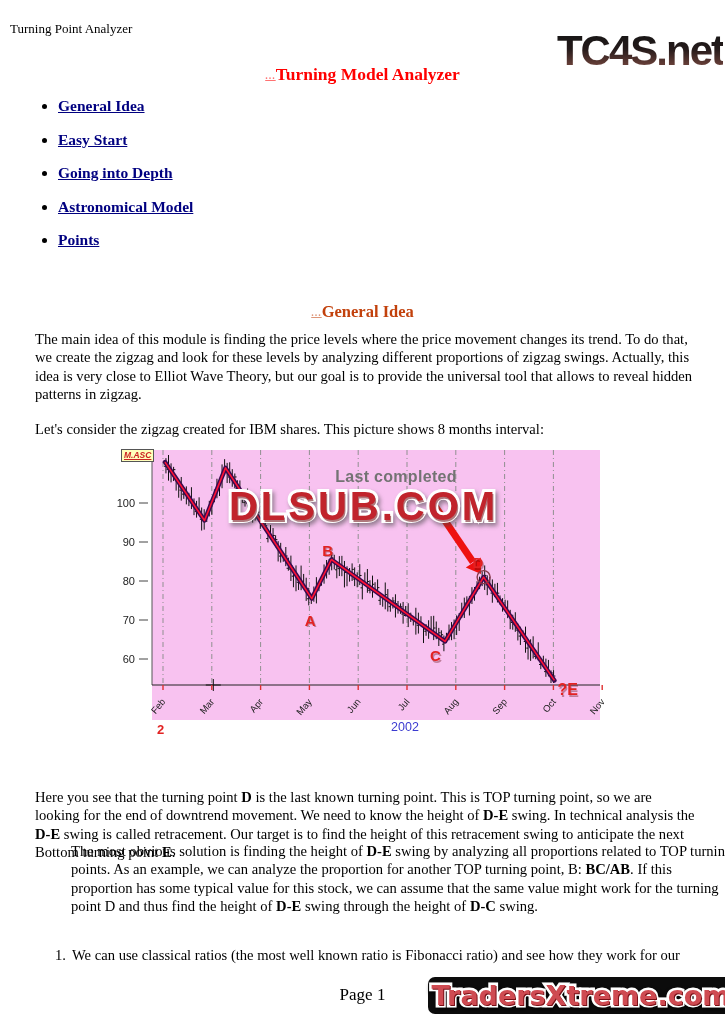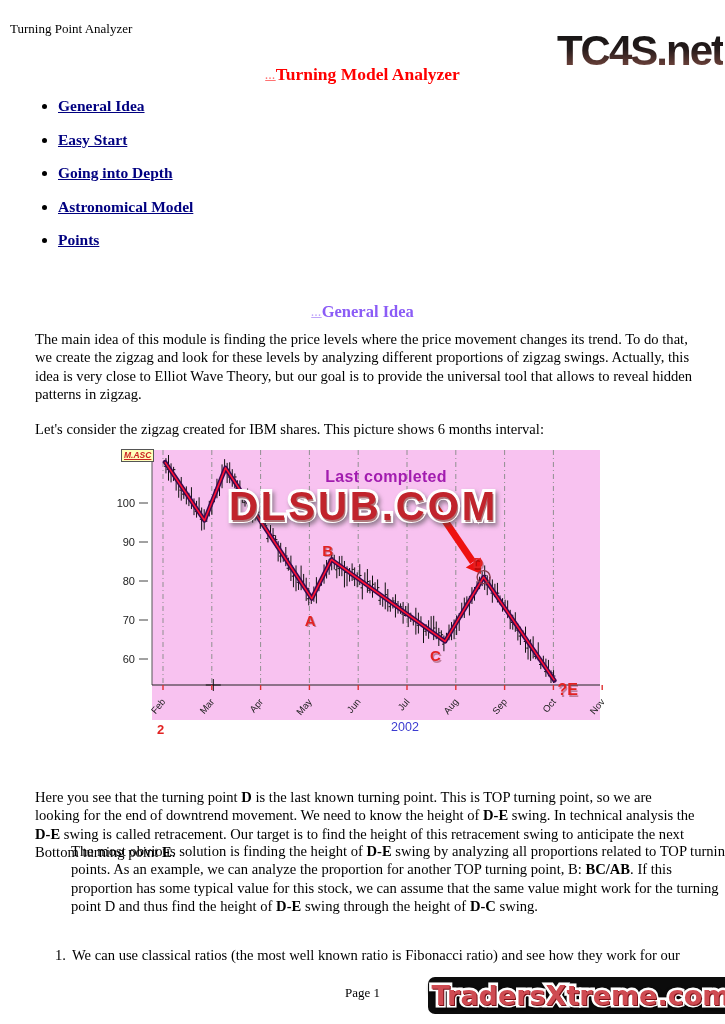--- a/index.html
+++ b/index.html
@@ -17,38 +17,38 @@
     background:linear-gradient(180deg,#161616 5%,#241a1a 45%,#7d4b42 96%);
     -webkit-background-clip:text; background-clip:text;margin-top:29px; -webkit-text-fill-color:transparent;
   }
   .main-title { position:absolute; top:64px; left:0; width:100%; text-align:center;
     color:#ff0000; font-weight:bold; font-size:17.5px; }
   .anchor-prefix { font-size:10px; text-decoration:underline; opacity:.55; vertical-align:1px; letter-spacing:1px;}
   .nav { position:absolute; top:97px; left:35px; margin:0; padding-left:23px; }
   .nav li { margin-bottom:15.5px; font-size:15.5px; font-weight:bold; }
   .nav a { color:#000080; text-decoration:underline; cursor:pointer; }
   .section-heading { position:absolute; top:302px; left:0; width:100%; text-align:center;
-    color:#8b5cf6; font-weight:bold; font-size:16.5px; }
+    color:#c2410c; font-weight:bold; font-size:16.5px; }
   .para { position:absolute; left:35px; width:662px; font-size:14.6px; line-height:18.3px; }
   #para1 { top:330px; } #para2 { top:420px; } #para3 { top:788px; } #para4 { top:842px;margin-left:36px; }
   .para b { font-weight:bold; }
   .olist { position:absolute; top:946px; left:35px; width:668px; font-size:14.6px; line-height:18.3px; }
   .olist .li { display:flex; }
   .olist .marker { width:17px; margin-left:20px; flex:none; }
-  .page-num { position:absolute; top:985px; left:0; width:100%; text-align:center; font-size:13px; }
+  .page-num { position:absolute; top:985px; left:0; width:100%; text-align:center; font-size:17px; }
 
   
   .chart { position:absolute; left:95px; top:448px; width:515px; height:287px;
     overflow:hidden; background:#fff; }
   .chart svg { position:absolute; left:0; top:0; }
   .masc { position:absolute; left:26px; top:1px; z-index:4; background:#ffffbb;
     border:1px solid #555; padding:0 2px 1px 2px;
     font:bold italic 8.5px "Liberation Sans", sans-serif; color:#cc2222; text-decoration:underline;text-align:right; }
-  .chart-note { position:absolute; left:196px; width:190px; text-align:center;
-    font:bold 16px "Liberation Sans", sans-serif; color:#a21caf; letter-spacing:.3px; }
+  .chart-note { position:absolute; left:206px; width:190px; text-align:center;
+    font:bold 16px "Liberation Sans", sans-serif; color:#737373; letter-spacing:.3px; }
   #note1 { top:20px; z-index:1; } #note2 { top:39px; z-index:1; }
   .watermark { position:absolute; left:126px; top:36px; width:285px; height:58px;
     z-index:2; text-align:center; line-height:58px;
     font:bold 40px "Liberation Sans", sans-serif; letter-spacing:3px; white-space:nowrap; }
   .outline-back { position:absolute; left:0; top:0; width:100%; color:#fff;
     -webkit-text-stroke:6px #fff; filter:drop-shadow(2px 3px 2px rgba(70,70,70,.55)); }
   .outline-front { position:absolute; left:0; top:0; width:100%; color:#c1242c;
     text-shadow:1px 2px 0 rgba(110,10,16,.55); }
 
   
@@ -71,21 +71,21 @@
   <li><a>General Idea</a></li>
   <li><a>Easy Start</a></li>
   <li><a>Going into Depth</a></li>
   <li><a>Astronomical Model</a></li>
   <li><a>Points</a></li>
 </ul>
 
 <div class="section-heading"><span class="anchor-prefix">...</span><span>General Idea</span></div>
 
 <div class="para" id="para1">The main idea of this module is finding the price levels where the price movement changes its trend. To do that, we create the zigzag and look for these levels by analyzing different proportions of zigzag swings. Actually, this idea is very close to Elliot Wave Theory, but our goal is to provide the universal tool that allows to reveal hidden patterns in zigzag.</div>
-<div class="para" id="para2">Let's consider the zigzag created for IBM shares. This picture shows 6 months interval:</div>
+<div class="para" id="para2">Let's consider the zigzag created for IBM shares. This picture shows 8 months interval:</div>
 
 <div class="chart" id="chart">
     <svg width="515" height="287">
       <rect x="57" y="2" width="448" height="270" fill="#f8c2f0"></rect>
       <line x1="68" y1="2" x2="68" y2="237" stroke="#909090" stroke-width="1" stroke-dasharray="5 3 1 3"></line>
       <line x1="116.8" y1="2" x2="116.8" y2="237" stroke="#909090" stroke-width="1" stroke-dasharray="5 3 1 3"></line>
       <line x1="165.6" y1="2" x2="165.6" y2="237" stroke="#909090" stroke-width="1" stroke-dasharray="5 3 1 3"></line>
       <line x1="214.39999999999998" y1="2" x2="214.39999999999998" y2="237" stroke="#909090" stroke-width="1" stroke-dasharray="5 3 1 3"></line>
       <line x1="263.2" y1="2" x2="263.2" y2="237" stroke="#909090" stroke-width="1" stroke-dasharray="5 3 1 3"></line>
       <line x1="312" y1="2" x2="312" y2="237" stroke="#909090" stroke-width="1" stroke-dasharray="5 3 1 3"></line>

